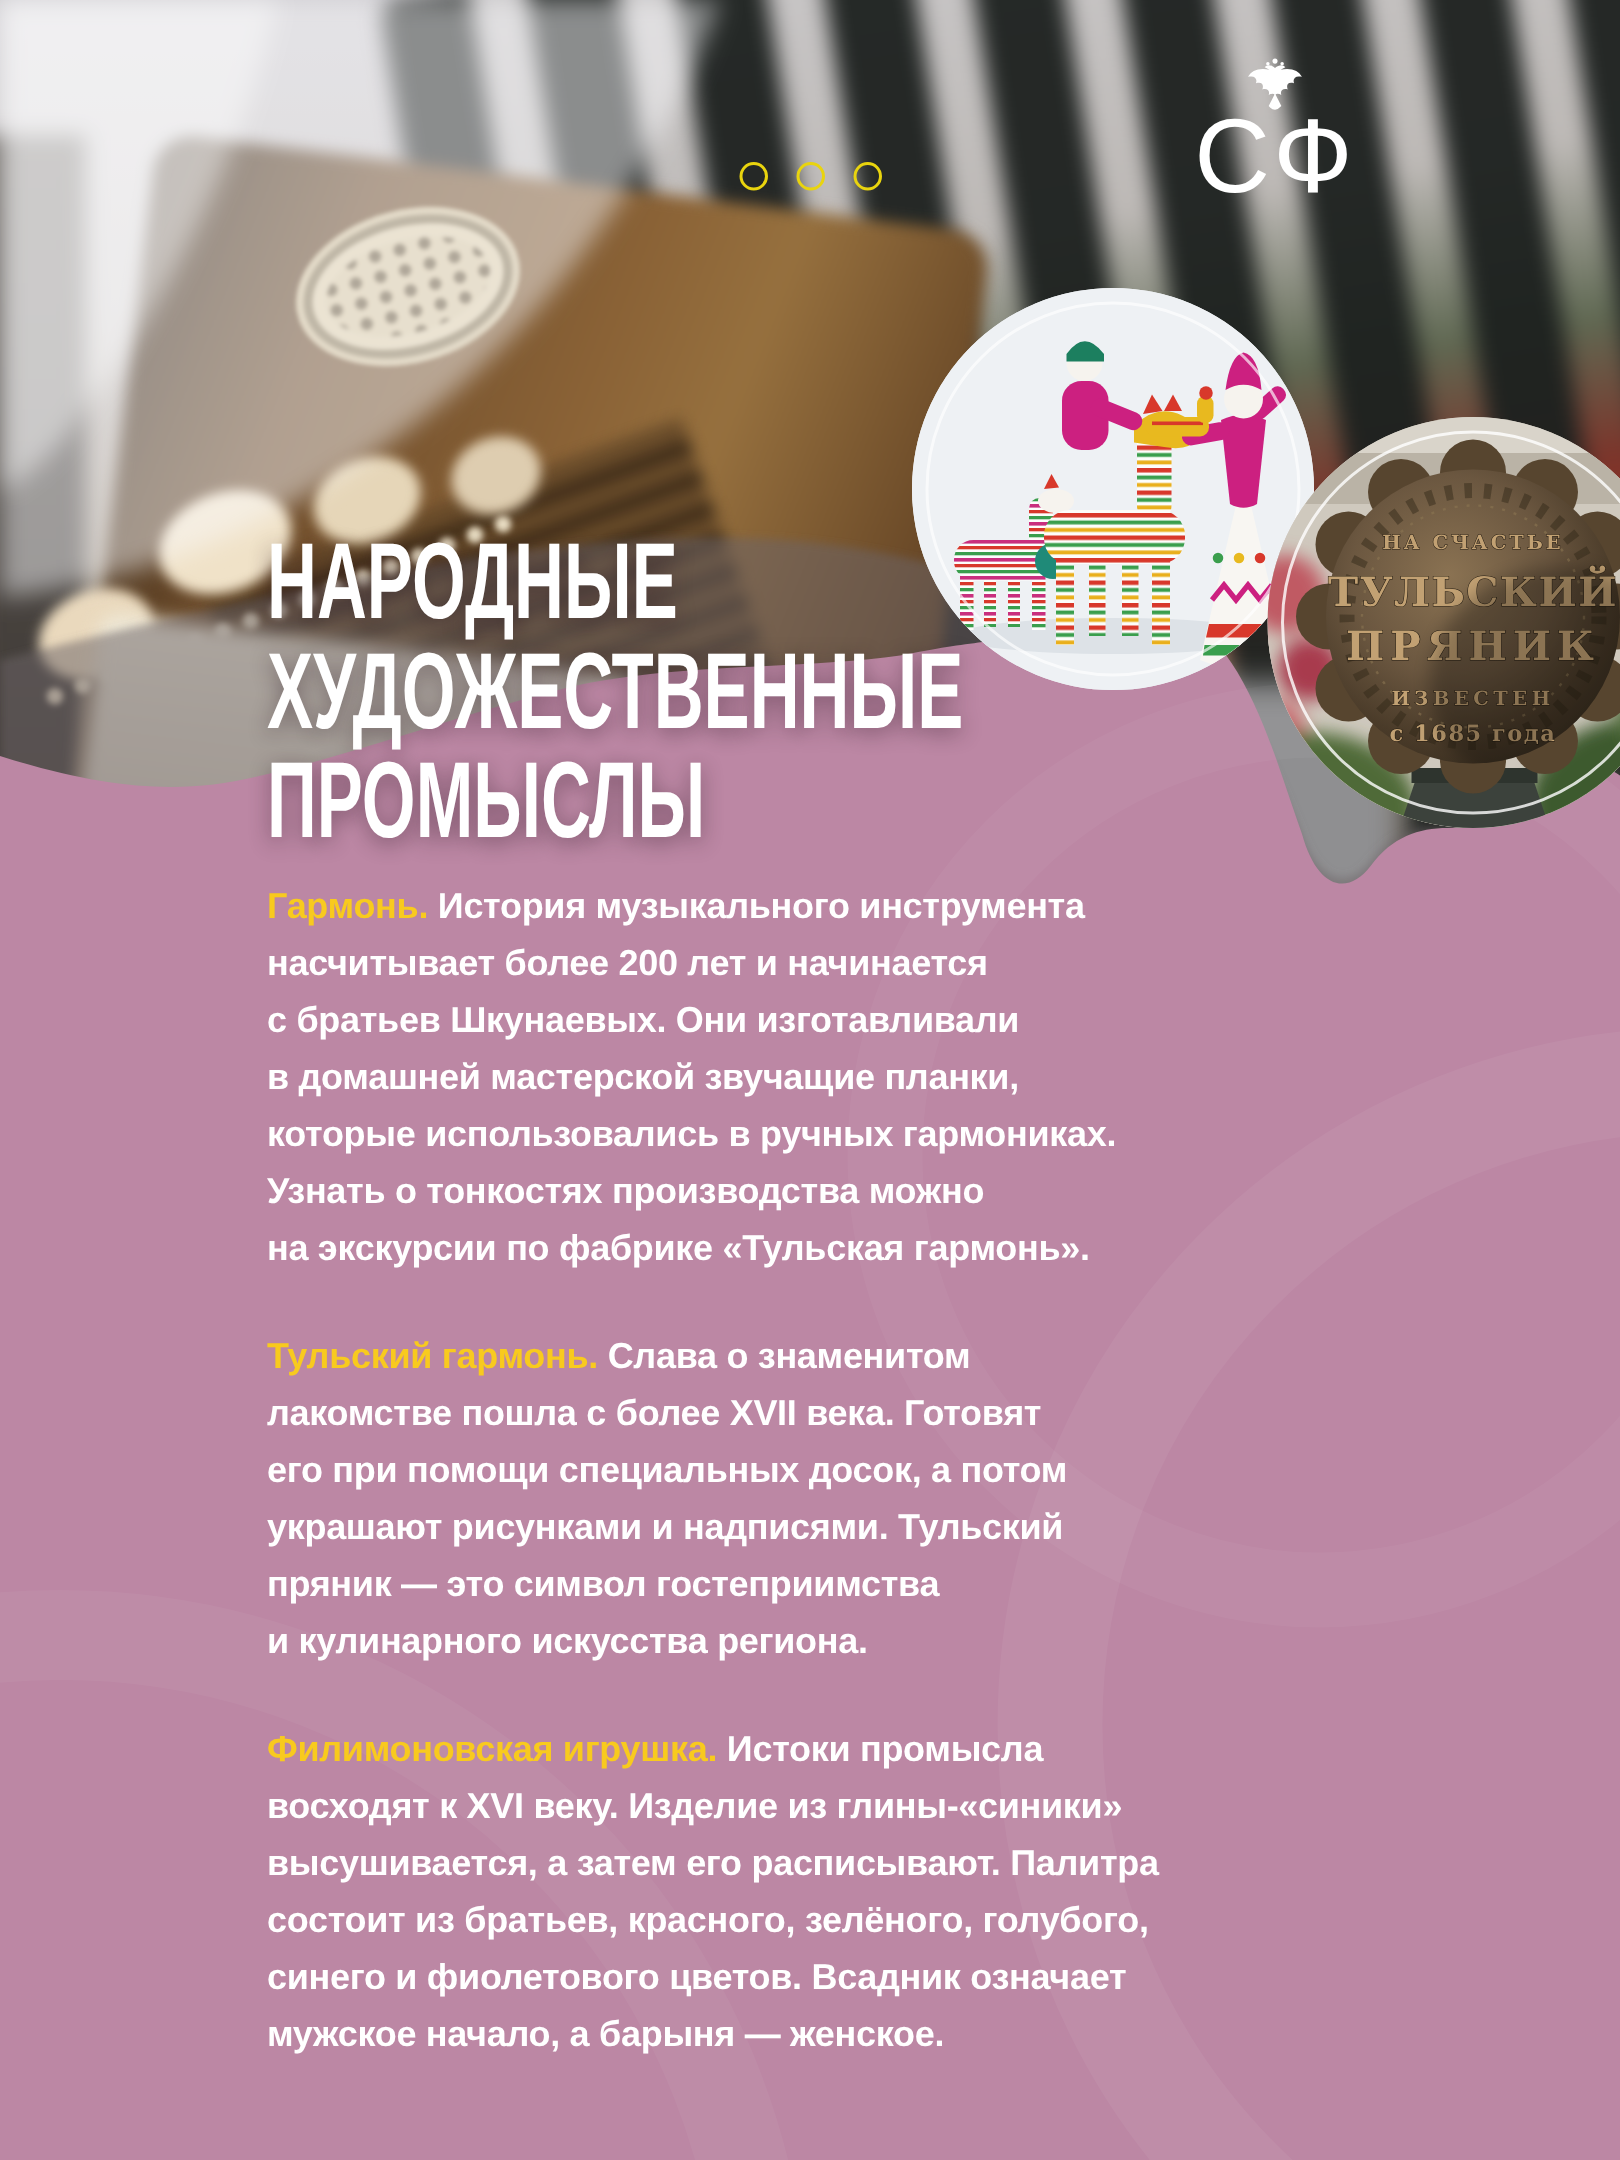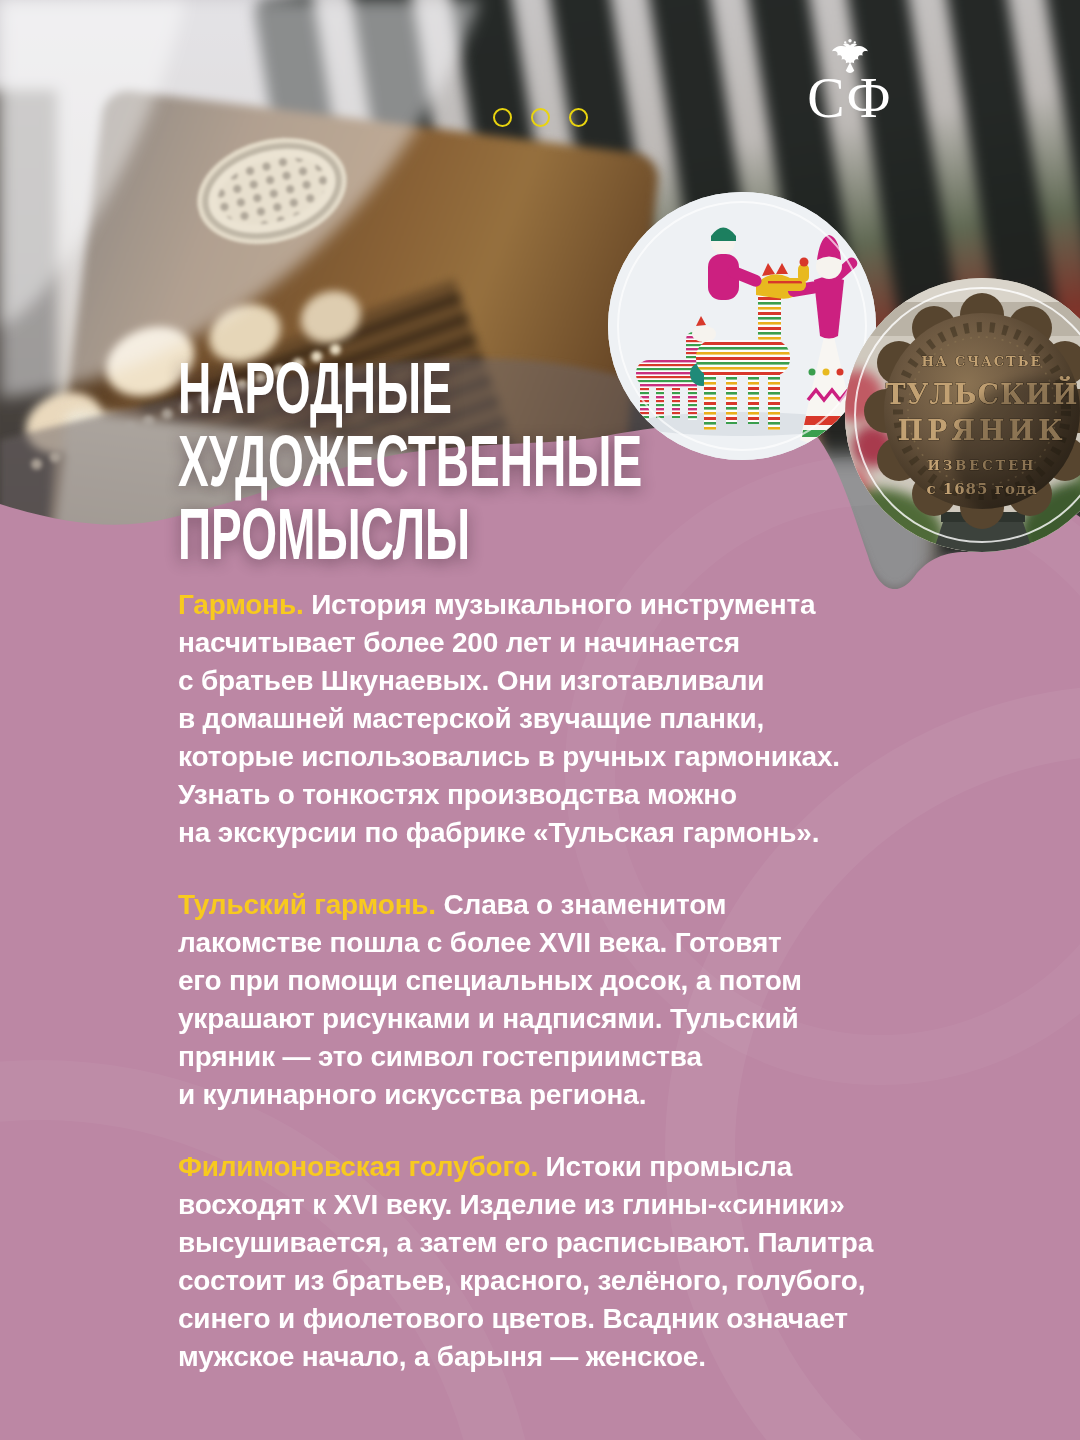--- a/index.html
+++ b/index.html
@@ -53,28 +53,28 @@
   .whitewaves{position:absolute;left:0;top:0;z-index:2;}
   
   .circle{position:absolute;border-radius:50%;overflow:hidden;}
   .circle-toys{left:608px;top:192px;width:268px;height:268px;z-index:4;background:#eef1f4;}
   .circle-ginger{left:845px;top:278px;width:274px;height:274px;z-index:5;background:#cfc9be;}
   
   .dots{position:absolute;left:493px;top:108px;z-index:6;display:flex;gap:19px;}
   .dot{width:19px;height:19px;border-radius:50%;border:2.5px solid var(--dots-yellow,#e9d40e);box-sizing:border-box;}
   .logo{position:absolute;left:770px;top:38px;width:160px;z-index:6;text-align:center;color:#fff;}
   .logo-eagle{display:block;margin:0 auto 0;}
-  .logo-text{font-family:Liberation Serif, serif;font-size:56px;line-height:0.82;letter-spacing:2px;}
+  .logo-text{font-family:Liberation Sans, sans-serif;font-size:70px;line-height:0.82;letter-spacing:2px;}
   
   .title{position:absolute;left:178px;top:352px;margin:0;z-index:7;color:#fff;
     font-size:72px;line-height:73px;font-weight:700;letter-spacing:0;white-space:pre-line;
     transform:scaleX(0.64);transform-origin:left top;
     text-shadow:0 3px 18px rgba(40,20,30,.45);}
   .content{position:absolute;left:178px;top:586px;width:900px;z-index:7;color:#fff;
-    font-size:28px;line-height:38px;font-weight:700;letter-spacing:-0.2px;}
+    font-size:24px;line-height:38px;font-weight:700;letter-spacing:-0.2px;}
   .content p{margin:0 0 34px 0;}
   .lead{color:var(--accent-yellow,#f8ca1e);}
   .rest{white-space:pre-line;}
 </style>
 </head>
 <body>
 
 <div class="page">
 
   <div class="photo">
@@ -293,21 +293,21 @@
 в домашней мастерской звучащие планки,
 которые использовались в ручных гармониках.
 Узнать о тонкостях производства можно
 на экскурсии по фабрике «Тульская гармонь».</span></p>
     <p><span class="lead">Тульский гармонь.</span><span class="rest"> Слава о знаменитом
 лакомстве пошла с более XVII века. Готовят
 его при помощи специальных досок, а потом
 украшают рисунками и надписями. Тульский
 пряник — это символ гостеприимства
 и кулинарного искусства региона.</span></p>
-    <p><span class="lead">Филимоновская голубого.</span><span class="rest"> Истоки промысла
+    <p><span class="lead">Филимоновская игрушка.</span><span class="rest"> Истоки промысла
 восходят к XVI веку. Изделие из глины-«синики»
 высушивается, а затем его расписывают. Палитра
 состоит из братьев, красного, зелёного, голубого,
 синего и фиолетового цветов. Всадник означает
 мужское начало, а барыня — женское.</span></p>
   </div>
 
 </div>
 
 </body></html>

